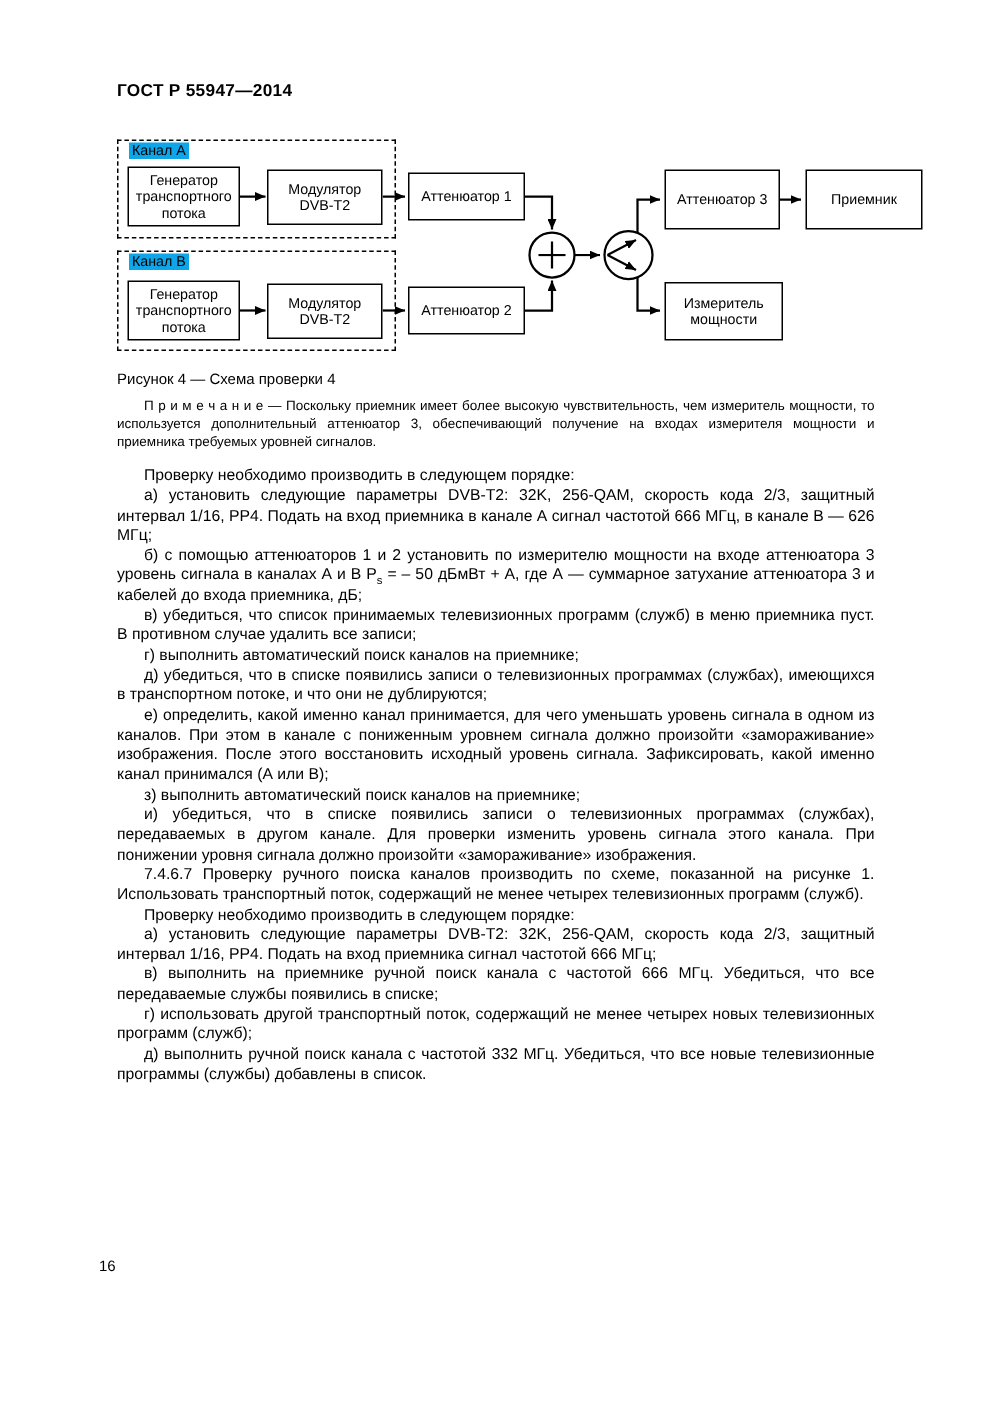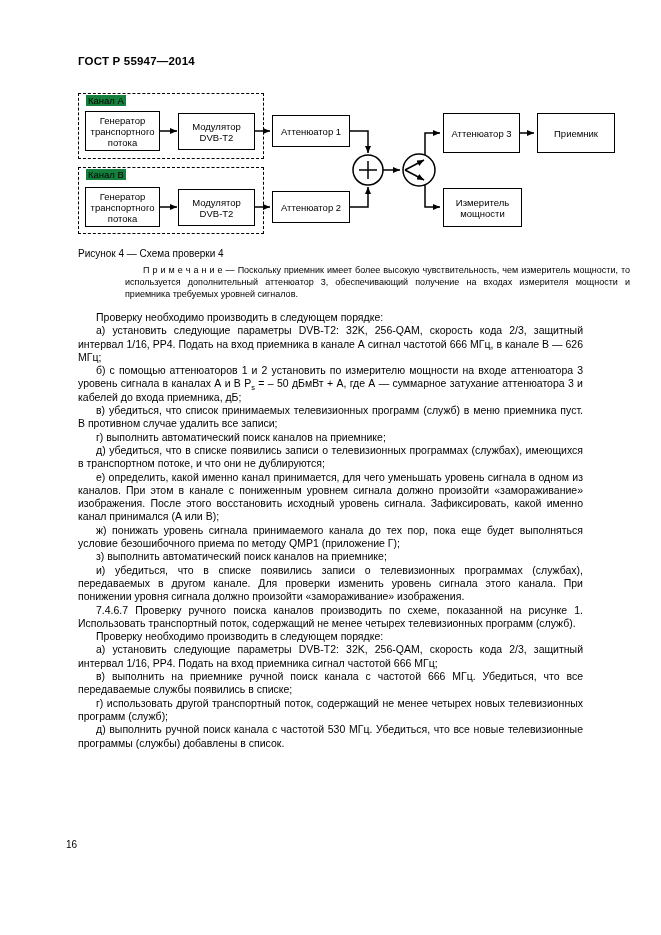--- a/index.html
+++ b/index.html
@@ -9,34 +9,34 @@
     position:relative;overflow:hidden;
   }
   .gost-header{
     position:absolute;left:78px;top:55px;
     font-size:11.5px;font-weight:bold;letter-spacing:.2px;
   }
   
   .diagram{position:absolute;left:78px;top:93px;width:540px;height:139px;}
   .diagram svg{position:absolute;left:0;top:0;}
   .dbox{position:absolute;border:1px dashed #000;}
-  .dbox-label{position:absolute;left:7px;top:1px;font-size:9.5px;background:#15803d;padding:0 2px;}
+  .dbox-label{position:absolute;left:7px;top:1px;font-size:9.5px;background:#0ea5e9;padding:0 2px;}
   .blk{
     position:absolute;border:1.5px solid #000;background:#fff;
     display:flex;align-items:center;justify-content:center;
     text-align:center;font-size:9.5px;line-height:11px;padding:1px;
     box-sizing:border-box;
   }
   .caption{
     position:absolute;left:78px;top:248px;width:505px;
     font-size:10px;
   }
   .note{
     position:absolute;left:78px;top:264px;width:505px;
-    font-size:9px;line-height:12.2px;text-align:justify;margin-left:47px;
+    font-size:9px;line-height:12.2px;text-align:justify;
   }
   .note p{margin:0;text-indent:18px;}
   .bodytext{position:absolute;left:78px;top:311px;width:505px;}
   .bodytext p{
     margin:0;font-size:10.5px;line-height:13.3px;
     text-indent:18px;text-align:justify;
   }
   .bodytext sub{font-size:7.5px;line-height:0;}
   .page-number{position:absolute;left:66px;top:839px;font-size:10px;}
 </style>
@@ -106,24 +106,23 @@
 </div>
 
 <div class="bodytext">
   <p>Проверку необходимо производить в следующем порядке:</p>
   <p>а) установить следующие параметры DVB-T2: 32K, 256-QAM, скорость кода 2/3, защитный интервал 1/16, PP4. Подать на вход приемника в канале А сигнал частотой 666 МГц, в канале В — 626 МГц;</p>
   <p><span>б) с помощью аттенюаторов 1 и 2 установить по измерителю мощности на входе аттенюатора 3 уровень сигнала в каналах А и В P</span><sub>s</sub><span> = – 50 дБмВт + А, где А — суммарное затухание аттенюатора 3 и кабелей до входа приемника, дБ;</span></p>
   <p>в) убедиться, что список принимаемых телевизионных программ (служб) в меню приемника пуст. В противном случае удалить все записи;</p>
   <p>г) выполнить автоматический поиск каналов на приемнике;</p>
   <p>д) убедиться, что в списке появились записи о телевизионных программах (службах), имеющихся в транспортном потоке, и что они не дублируются;</p>
   <p>е) определить, какой именно канал принимается, для чего уменьшать уровень сигнала в одном из каналов. При этом в канале с пониженным уровнем сигнала должно произойти «замораживание» изображения. После этого восстановить исходный уровень сигнала. Зафиксировать, какой именно канал принимался (А или В);</p>
-  <p>ж) понижать уровень сигнала принимаемого канала до тех пор, пока еще будет выполняться условие безошибочного приема по методу QMP1 (приложение Г);</p>
   <p>з) выполнить автоматический поиск каналов на приемнике;</p>
   <p>и) убедиться, что в списке появились записи о телевизионных программах (службах), передаваемых в другом канале. Для проверки изменить уровень сигнала этого канала. При понижении уровня сигнала должно произойти «замораживание» изображения.</p>
   <p>7.4.6.7 Проверку ручного поиска каналов производить по схеме, показанной на рисунке 1. Использовать транспортный поток, содержащий не менее четырех телевизионных программ (служб).</p>
   <p>Проверку необходимо производить в следующем порядке:</p>
   <p>а) установить следующие параметры DVB-T2: 32K, 256-QAM, скорость кода 2/3, защитный интервал 1/16, PP4. Подать на вход приемника сигнал частотой 666 МГц;</p>
   <p>в) выполнить на приемнике ручной поиск канала с частотой 666 МГц. Убедиться, что все передаваемые службы появились в списке;</p>
   <p>г) использовать другой транспортный поток, содержащий не менее четырех новых телевизионных программ (служб);</p>
-  <p>д) выполнить ручной поиск канала с частотой 530 МГц. Убедиться, что все новые телевизионные программы (службы) добавлены в список.</p>
+  <p>д) выполнить ручной поиск канала с частотой 332 МГц. Убедиться, что все новые телевизионные программы (службы) добавлены в список.</p>
 </div>
 
 <div class="page-number">16</div>
 
 </body></html>

